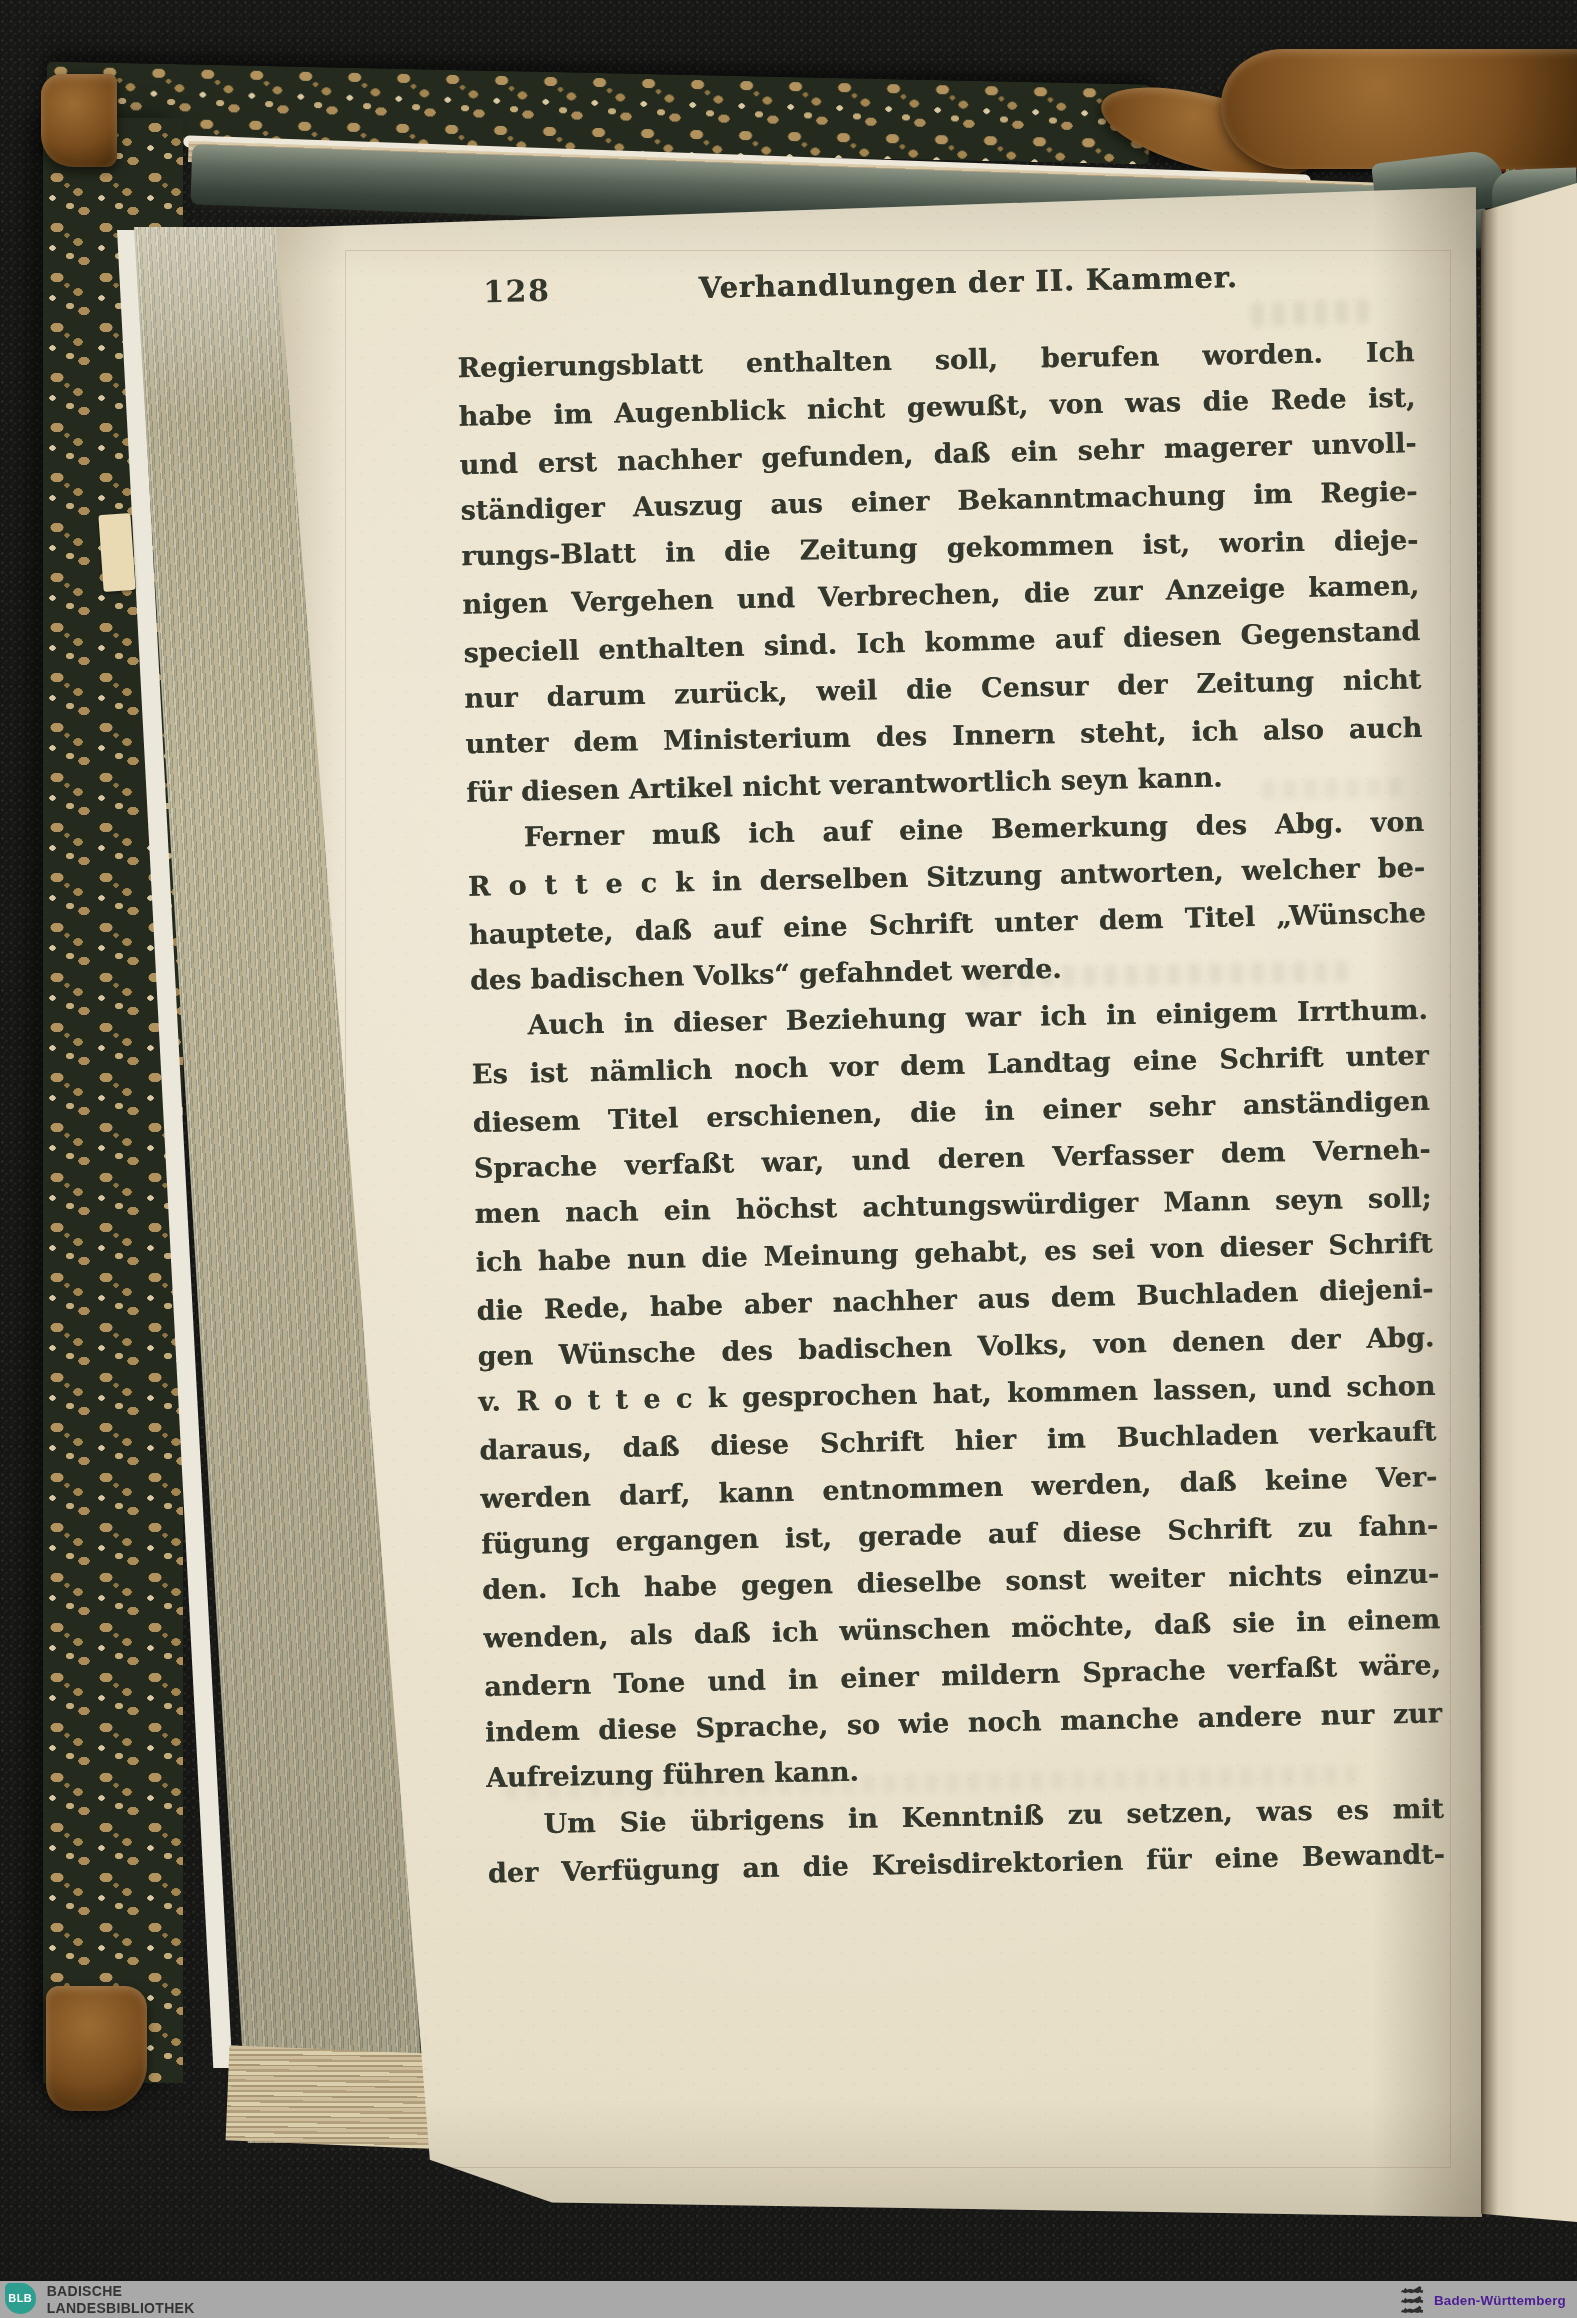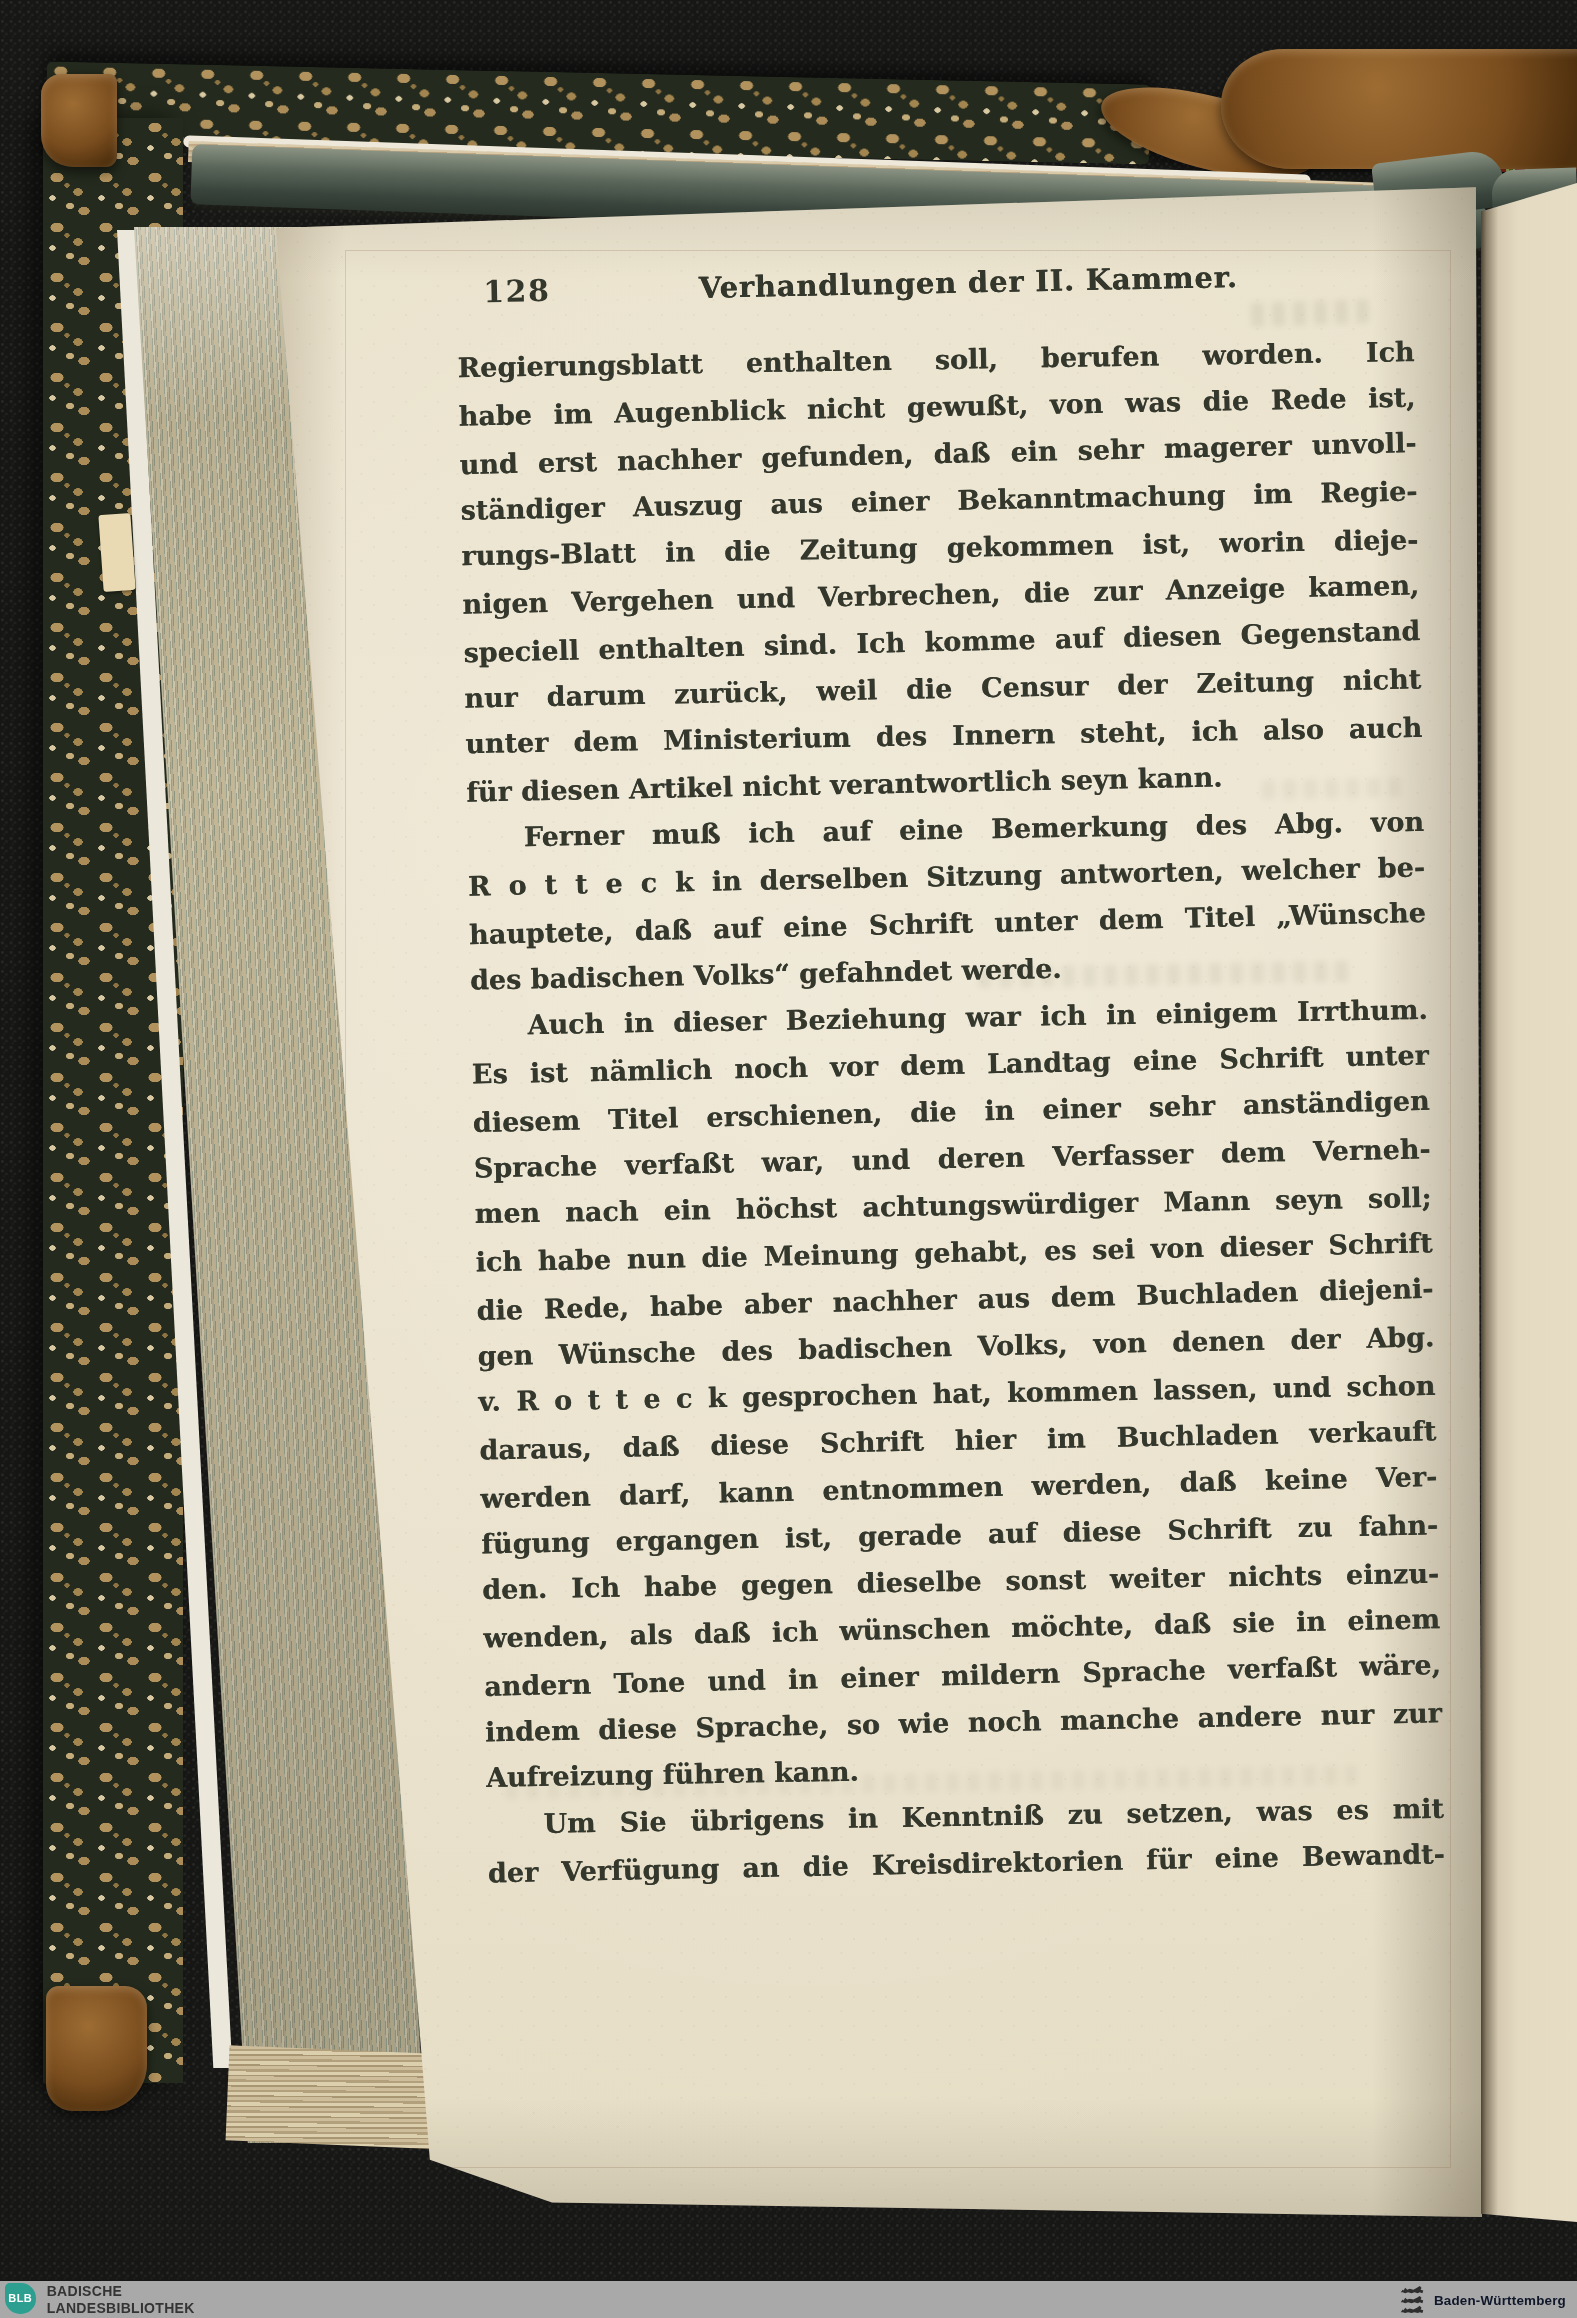--- a/index.html
+++ b/index.html
@@ -108,21 +108,21 @@
 
   
   .footer{left:0;bottom:0;width:1577px;height:38px;background:var(--footer_bar,#a9a9a9);
     z-index:20;display:flex;align-items:center;justify-content:space-between;}
   .blb-group{display:flex;gap:11px;margin-left:4.7px;}
   .blb-logo{width:31px;height:31px;background:var(--accent_teal,#2d9f91);
     border-radius:4.7px 15px 15px 15px;display:flex;align-items:center;justify-content:center;}
   .blb-logo span{color:#fff;font-weight:bold;font-size:11px;letter-spacing:0.4px;}
   .lib-name{color:#343434;font-weight:bold;font-size:14px;line-height:1.22;letter-spacing:0.3px;}
   .state-group{display:flex;align-items:center;gap:8px;margin-right:11px;}
-  .state-name{color:#0f172a;font-size:13.4px;font-weight:bold;letter-spacing:0.2px;}
+  .state-name{color:#4c1d95;font-size:13.4px;font-weight:bold;letter-spacing:0.2px;}
 </style>
 </head>
 <body>
 
 <div class="stage">
 
   <div class="abs marbled cover-top"></div>
   <div class="abs marbled cover-left"></div>
   <div class="abs leather leather-tl"></div>
   <div class="abs leather leather-bl"></div>

